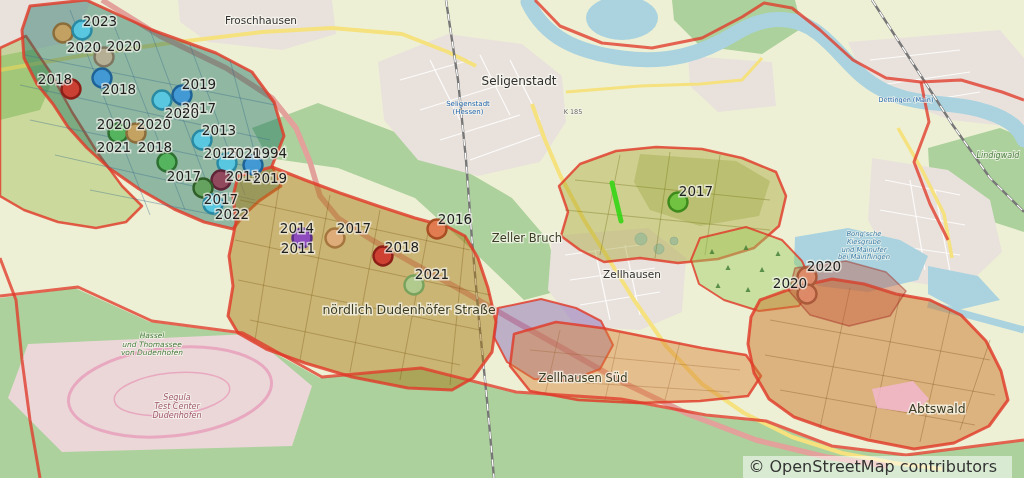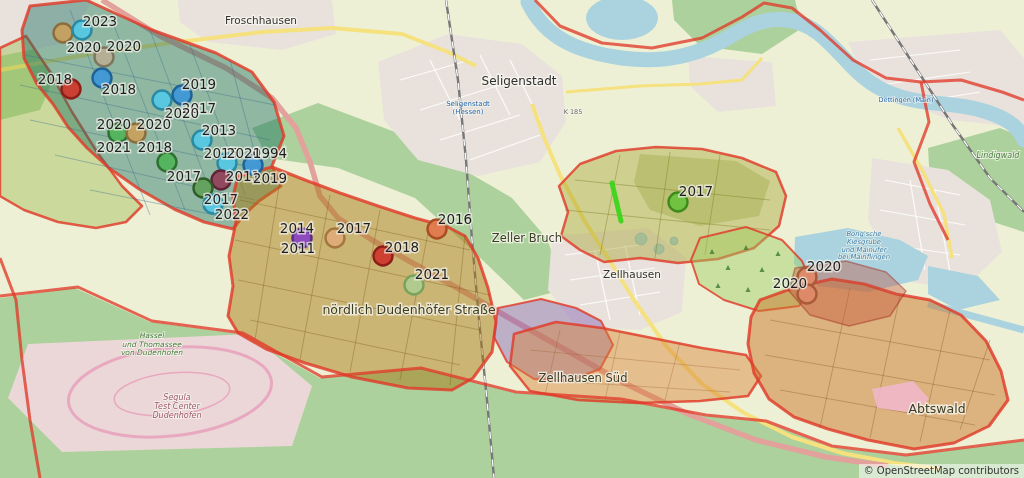--- a/index.html
+++ b/index.html
@@ -1,21 +1,21 @@
 <!DOCTYPE html>
 <html><head>
 <meta charset="utf-8">
 <style>
   html,body{margin:0;padding:0;background:#ddd;}
   #stage{position:relative;width:1024px;height:478px;overflow:hidden;
          font-family:"DejaVu Sans", sans-serif;}
   #map-svg{display:block;width:1024px;height:478px;}
   #map-svg text{font-family:"DejaVu Sans", sans-serif;}
-  #attribution{position:absolute;right:0;bottom:0;font-size:10px;color:#333;
-               background:rgba(255,255,255,0.55);padding:1px 5px 2px 5px;
+  #attribution{position:absolute;right:12px;bottom:0;font-size:16px;color:#333;
+               background:rgba(255,255,255,0.55);padding:1px 15px 2px 5px;
                font-family:"DejaVu Sans", sans-serif;}
 </style>
 </head>
 <body>
 
 <div id="stage">
   <svg id="map-svg" xmlns="http://www.w3.org/2000/svg" viewBox="0 0 1024 478">
       <rect x="0" y="0" width="1024" height="478" fill="#EEF0D5"></rect>
       <g>
         <polygon points="0,298 75,288 150,322 240,334 320,378 420,368 515,393 620,400 705,416 765,422 830,447 905,456 1024,441 1024,478 0,478" fill="#ACD19C"></polygon>

